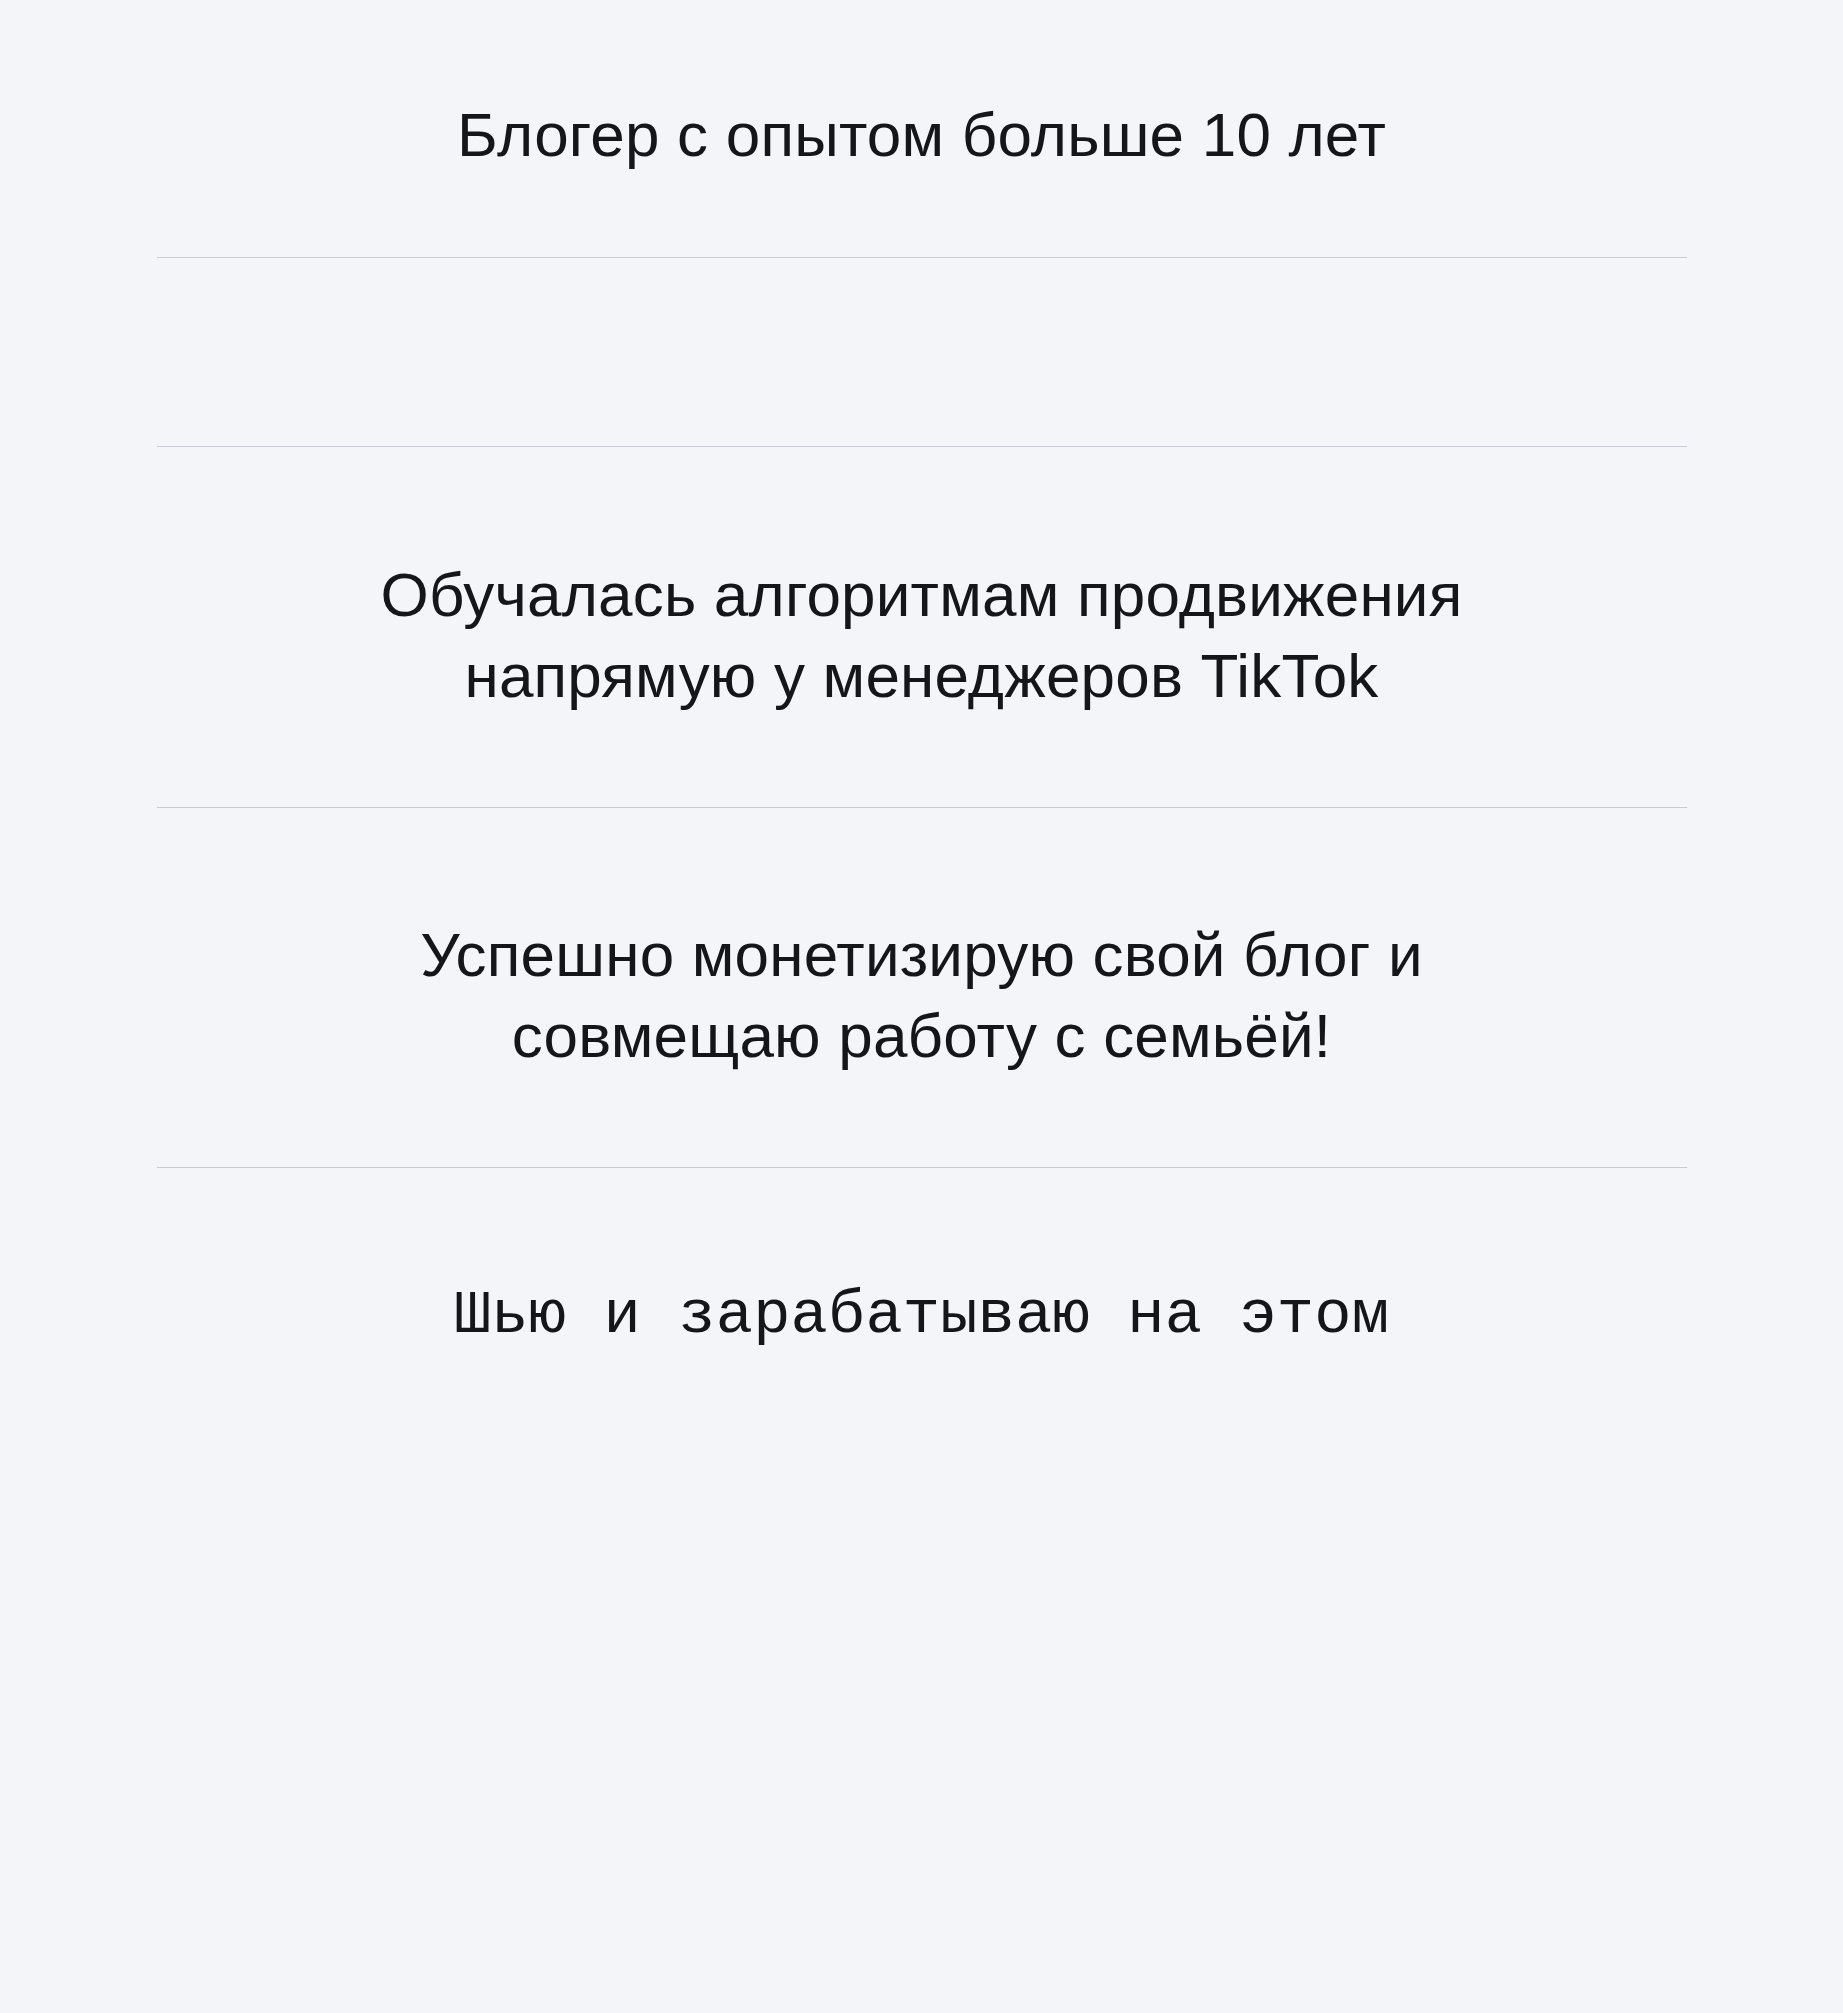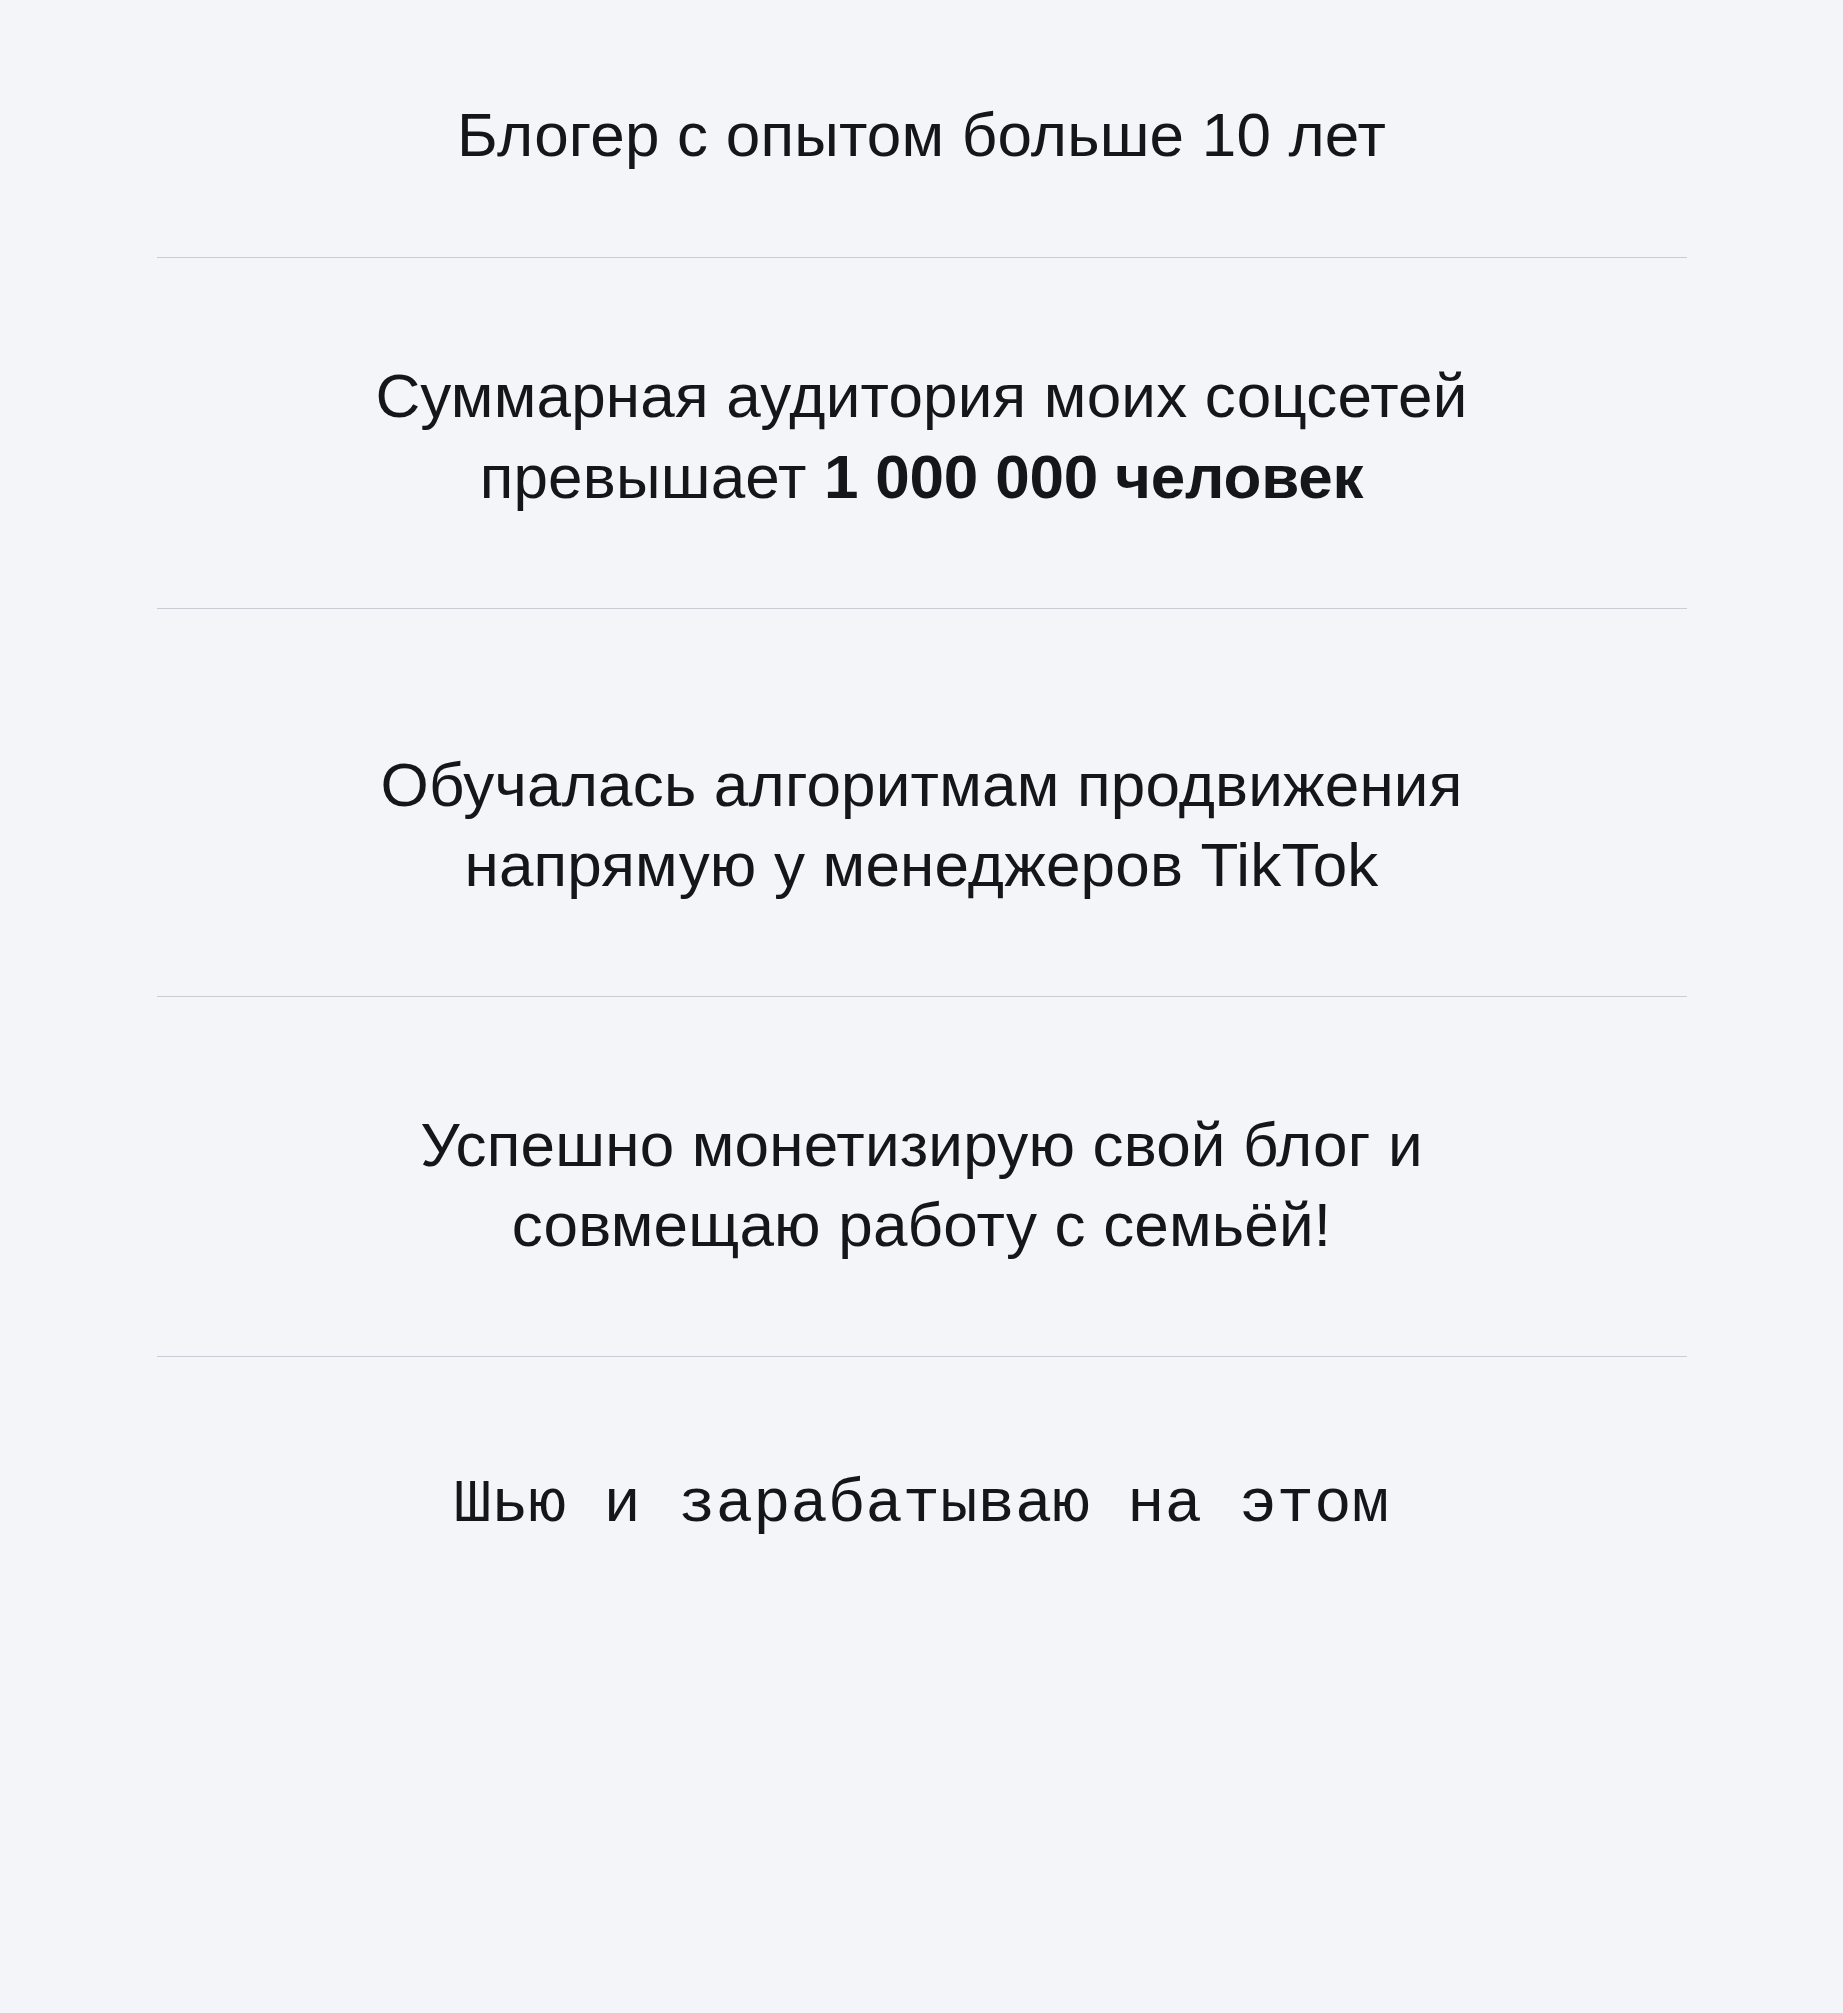--- a/index.html
+++ b/index.html
@@ -69,27 +69,26 @@
 
 <div class="page" style="background: rgb(244, 245, 249);">
   <div class="fact-list">
 
     <div class="fact fact-0" style="color: rgb(21, 22, 26);">Блогер с опытом больше 10 лет</div>
 
     <div class="gap-a"></div>
     <hr class="divider" style="background: rgb(201, 204, 212);">
     <div class="gap-b"></div>
 
-    <div class="fact fact-1" style="color: rgb(21, 22, 26);">Суммарная аудитория моих соцсетей<br>превышает <b>1 000 000 человек</b></div>
 
     <div class="gap-c"></div>
     <hr class="divider" style="background: rgb(201, 204, 212);">
     <div class="gap-d"></div>
 
-    <div class="fact fact-2" style="color: rgb(21, 22, 26); margin-top: 28px;">Обучалась алгоритмам продвижения<br>напрямую у менеджеров TikTok</div>
+    <div class="fact fact-2" style="color: rgb(21, 22, 26);">Обучалась алгоритмам продвижения<br>напрямую у менеджеров TikTok</div>
 
     <div class="gap-c"></div>
     <hr class="divider" style="background: rgb(201, 204, 212);">
     <div class="gap-d"></div>
 
     <div class="fact fact-3" style="color: rgb(21, 22, 26);">Успешно монетизирую свой блог и<br>совмещаю работу с семьёй!</div>
 
     <div class="gap-c"></div>
     <hr class="divider" style="background: rgb(201, 204, 212);">
     <div class="gap-d"></div>

